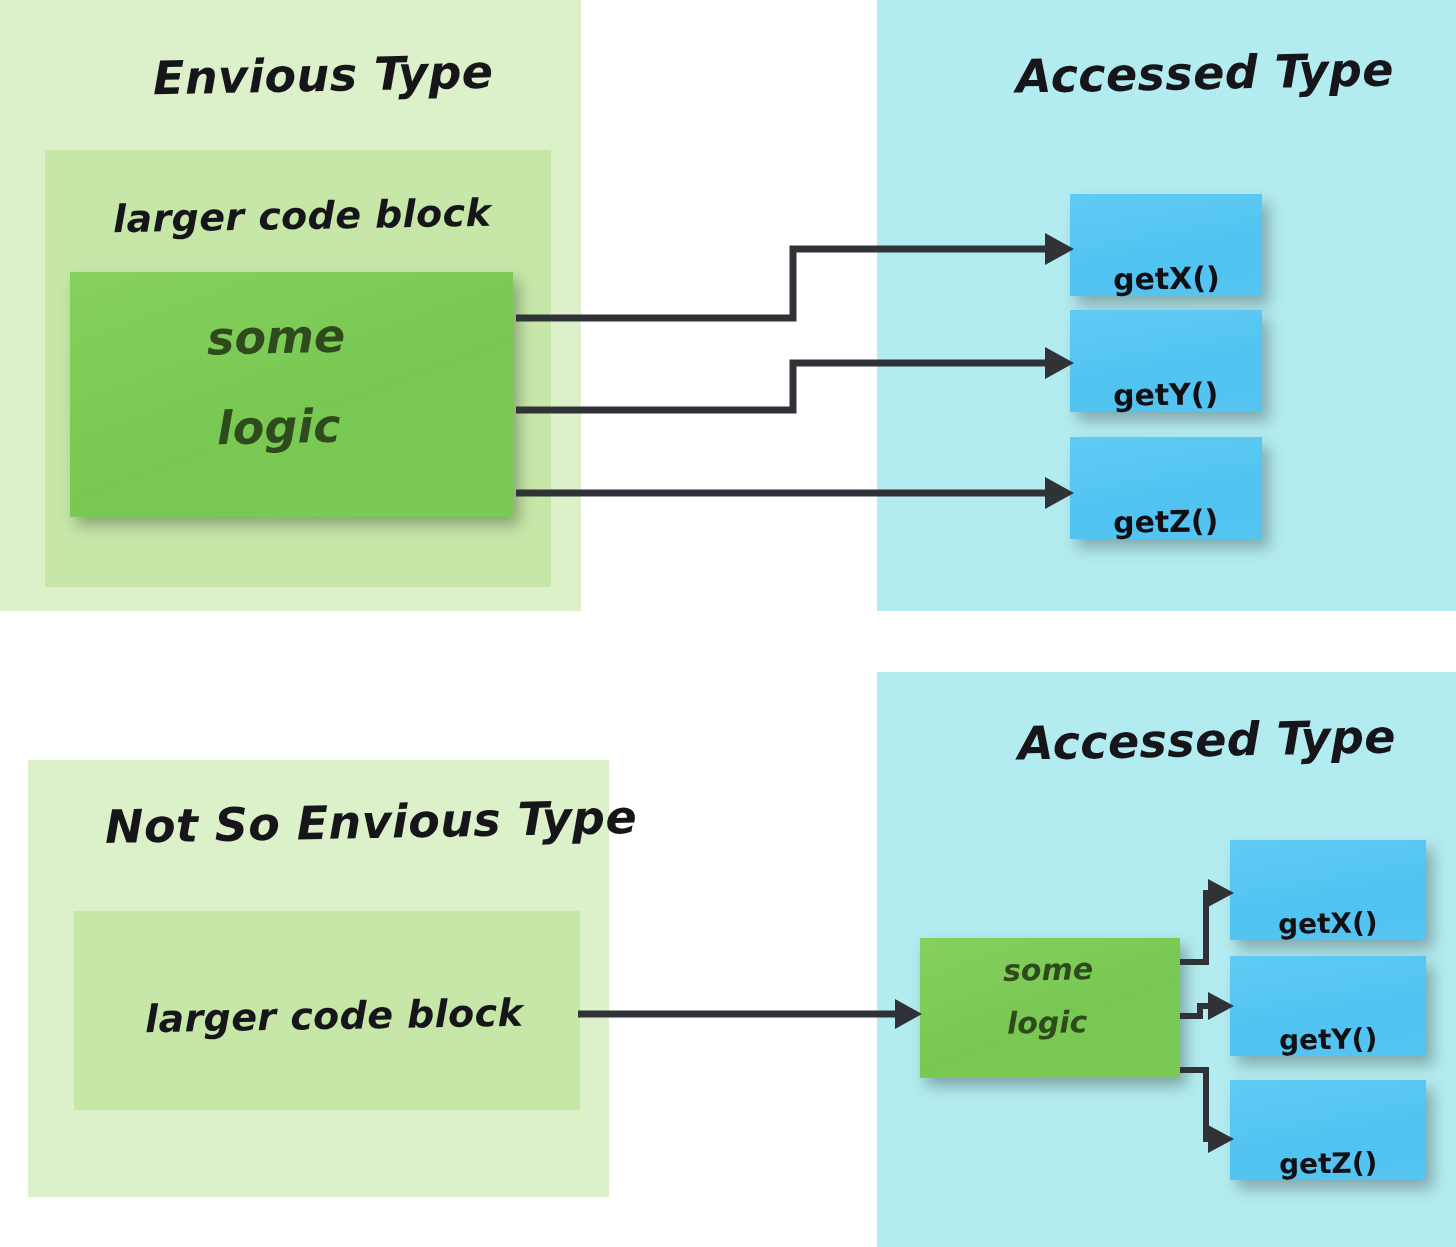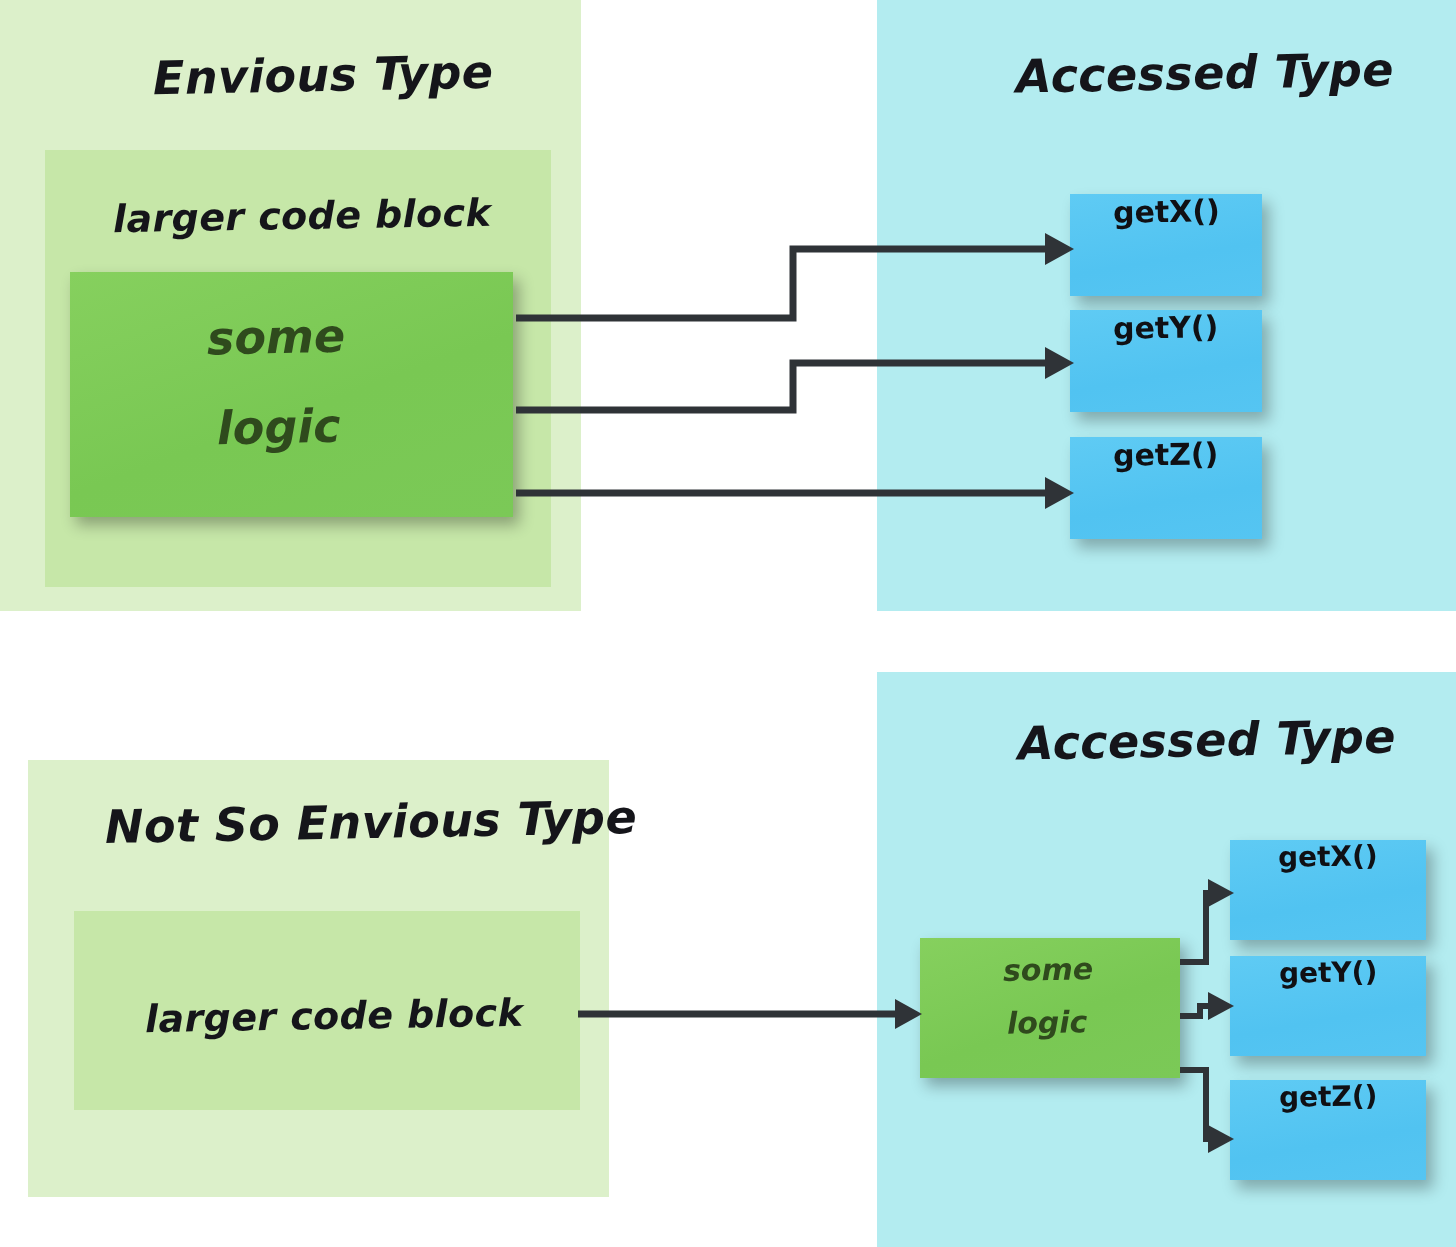--- a/index.html
+++ b/index.html
@@ -65,21 +65,21 @@
     transform: rotate(-1.2deg);
   }
 
   
   .sticky {
     position: absolute;
     background: #56c6f2;
     background-image: linear-gradient(170deg, #5fcbf4 0%, #51c3f1 60%, #55c5f2 100%);
     box-shadow: 7px 9px 14px rgba(0,0,0,0.28);
     display: flex;
-    align-items: flex-start;
+    align-items: flex-end;
     justify-content: center;
   }
   .sticky span {
     font-family: "DejaVu Sans", sans-serif;
     font-weight: 700;
     color: #101014;
     white-space: nowrap;
     transform: rotate(-1deg);
   }
 

